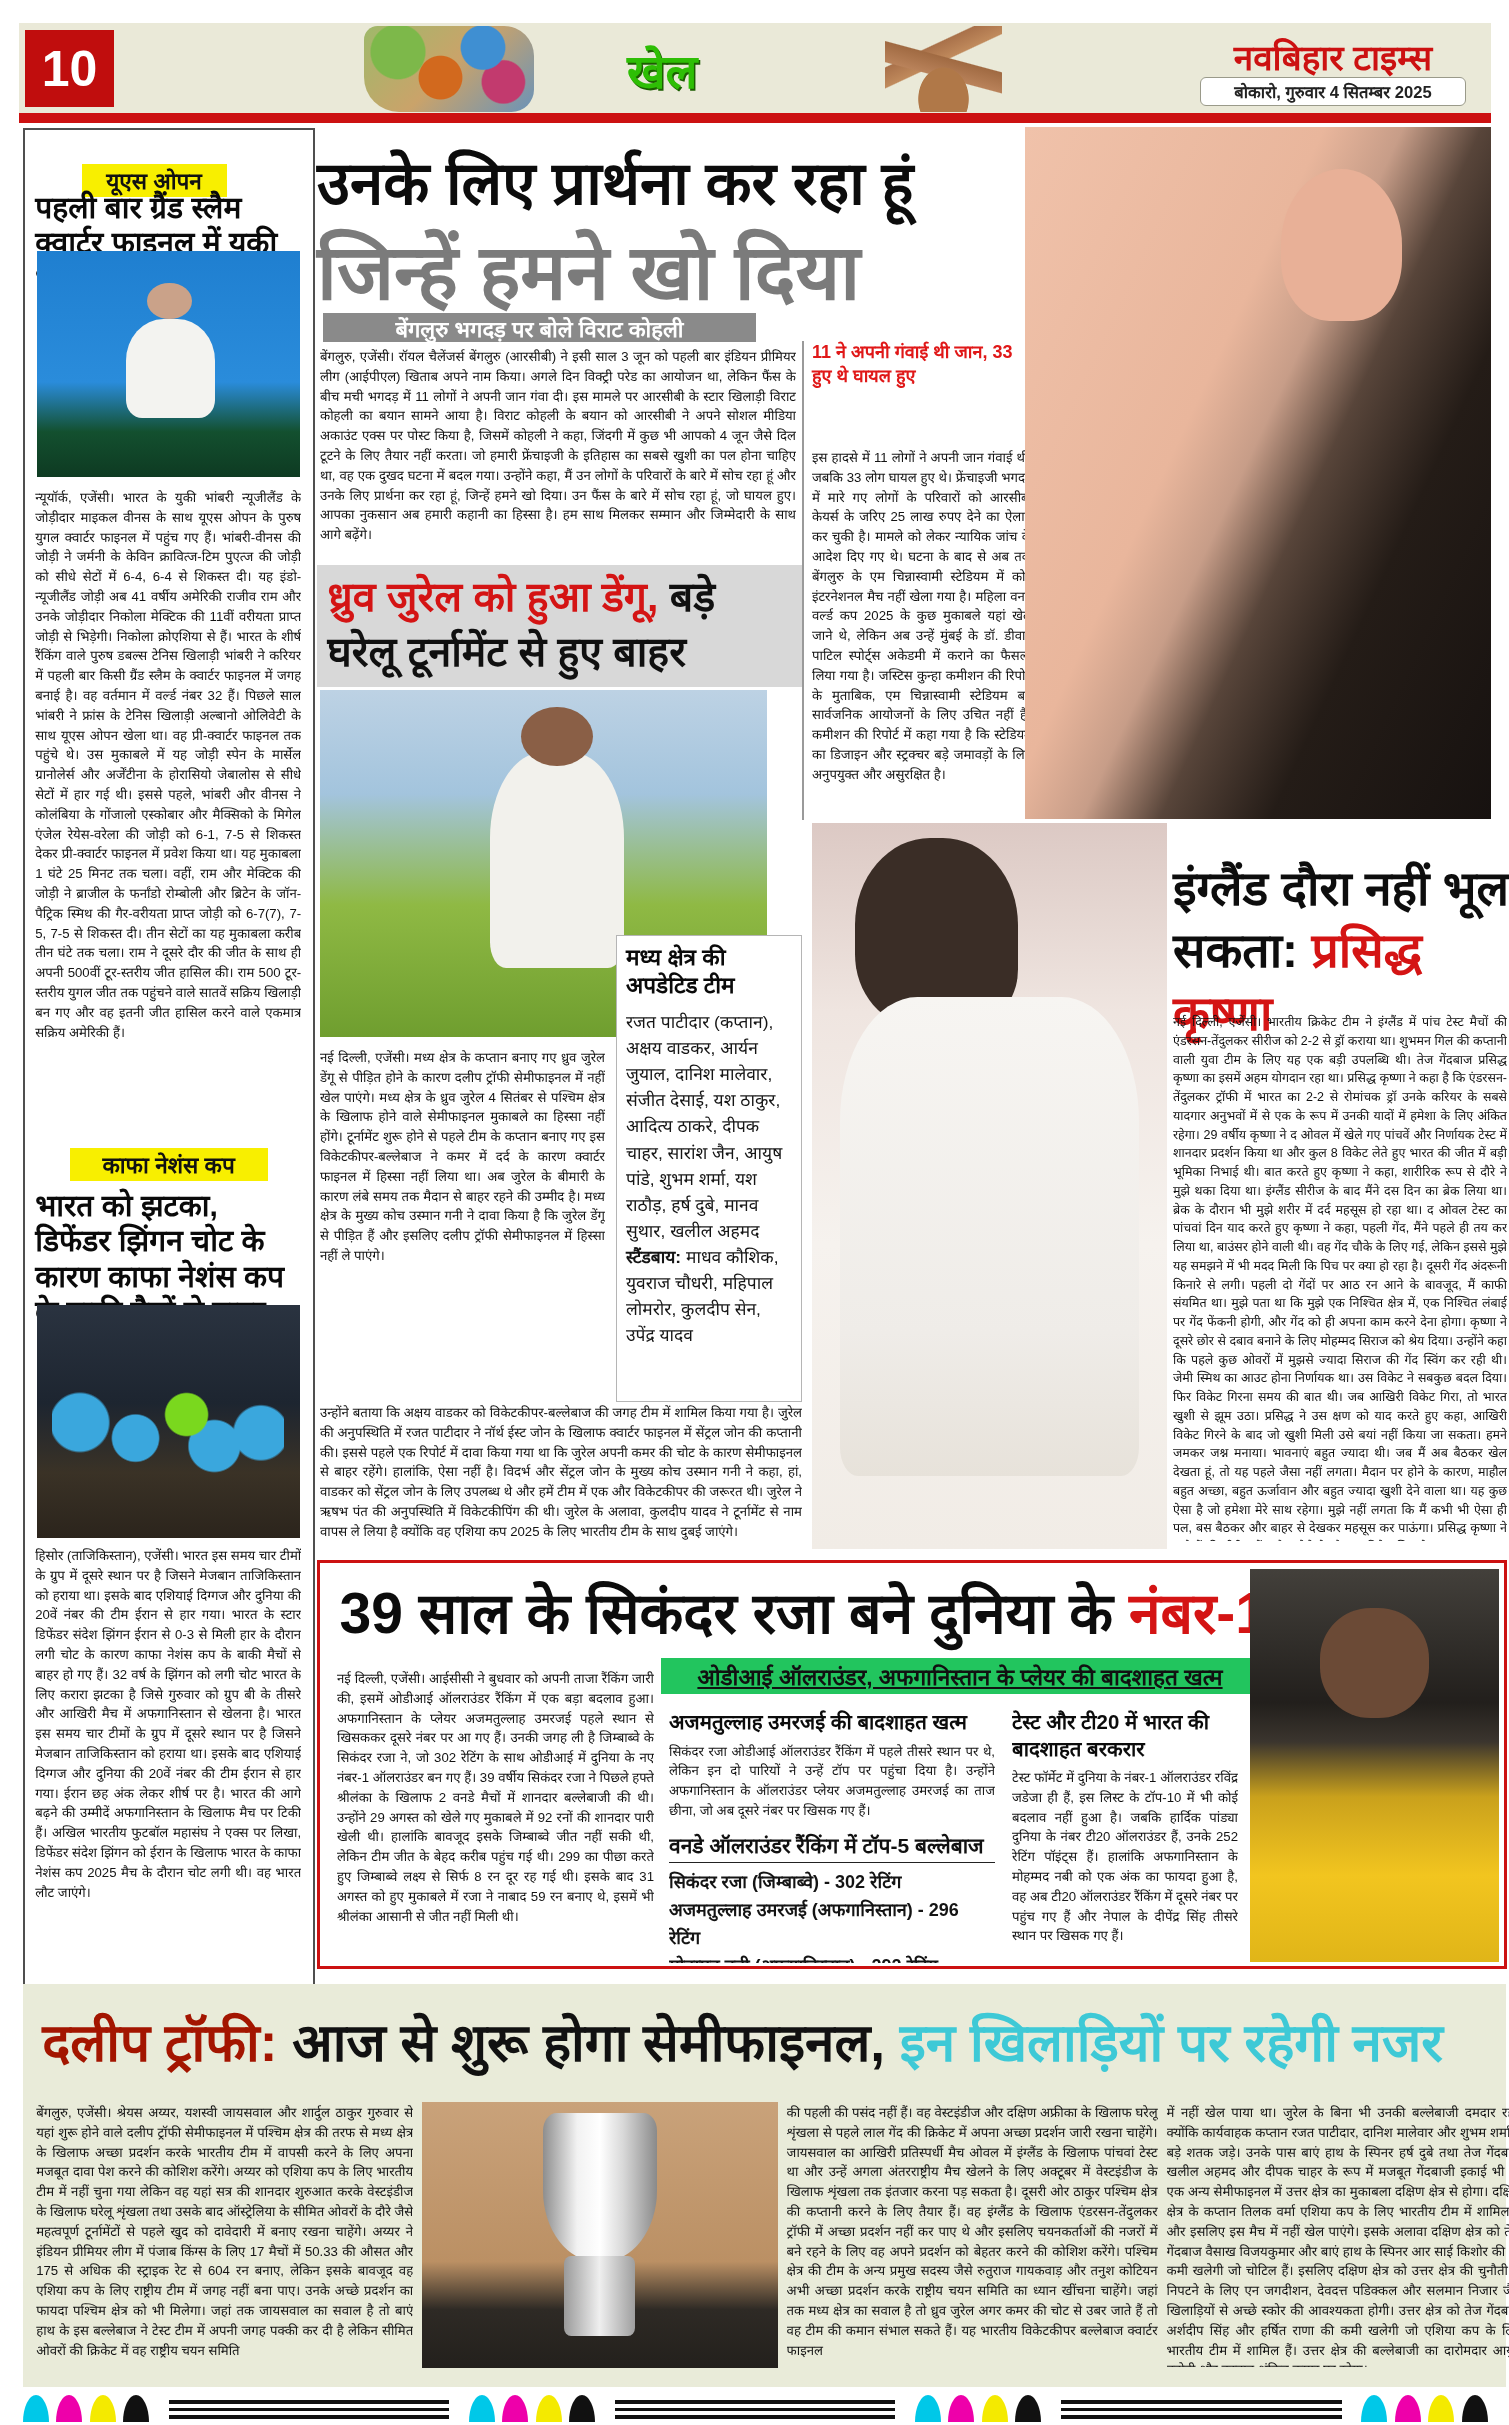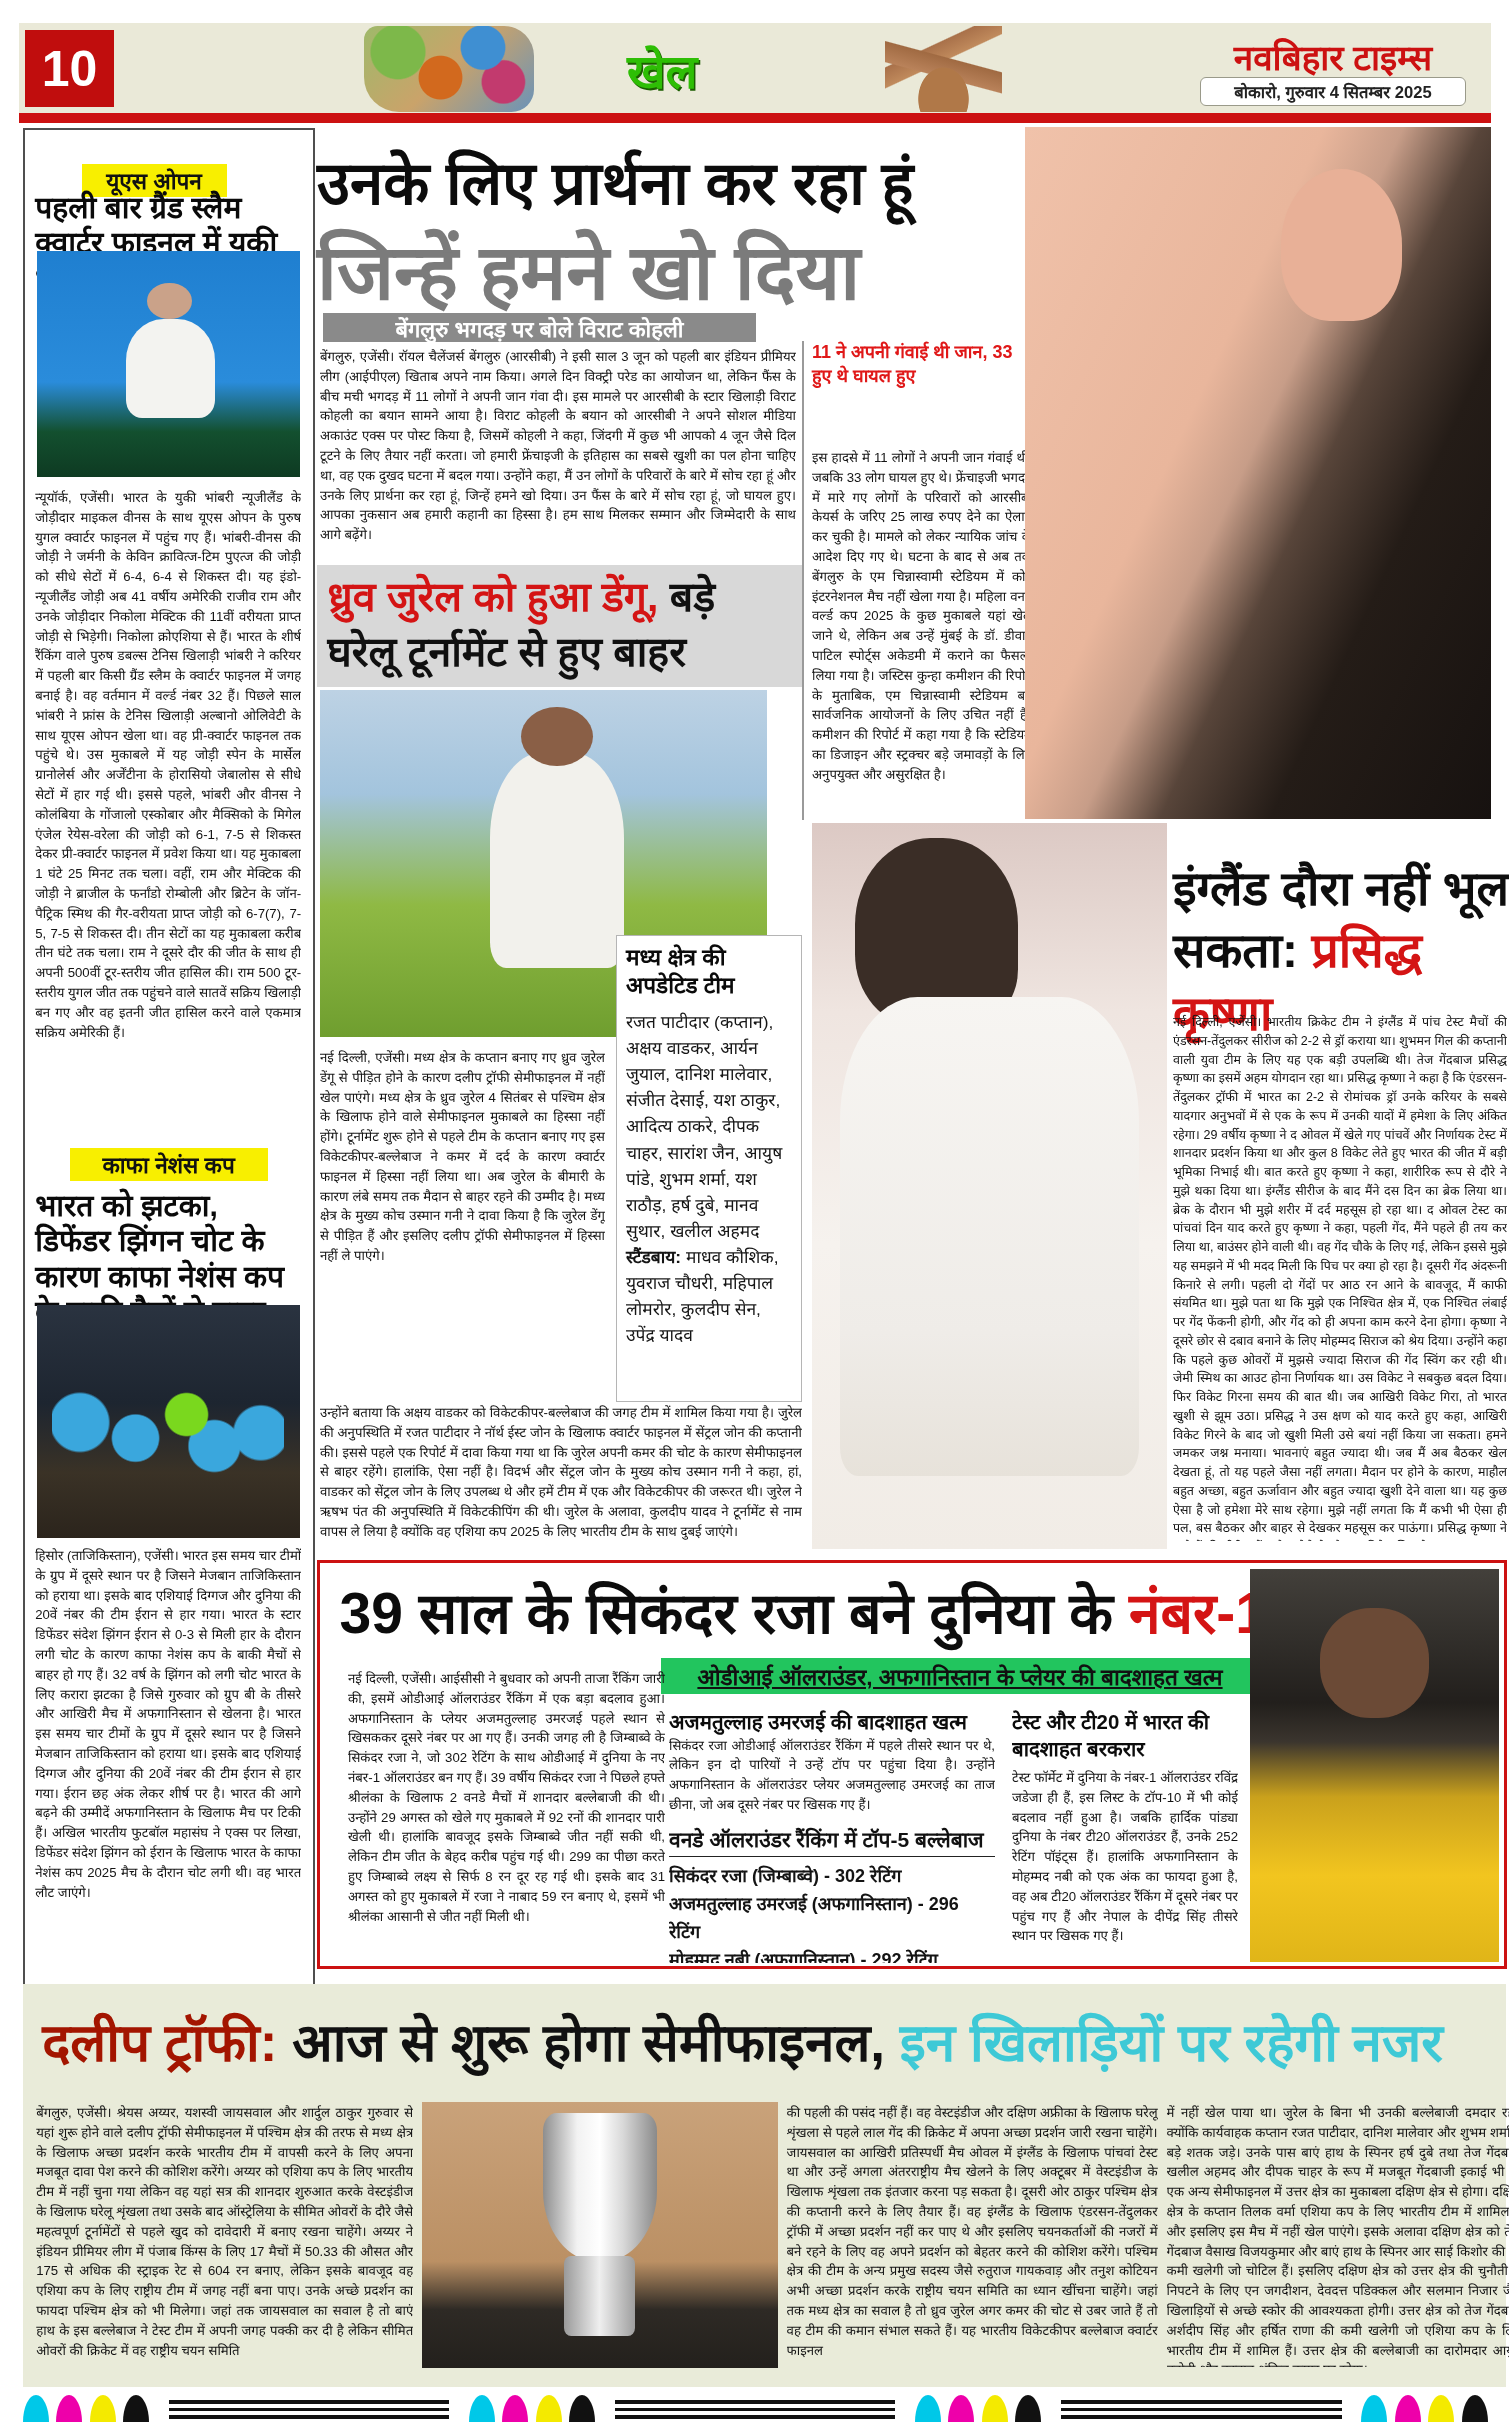--- a/index.html
+++ b/index.html
@@ -87,21 +87,21 @@
      background:#3a2d26;border-radius:46% 46% 30% 38%;}
   .photo-krishna:after{content:"";position:absolute;left:8%;top:24%;width:84%;height:66%;
      background:linear-gradient(180deg,#f7f5f2 0%,#efece8 70%,#e7e2da 100%);border-radius:26% 26% 6% 6%;}
   .krishna-h{left:361px;top:35px;width:337px;font-size:48px;line-height:1.3;font-weight:bold;color:#0d0d0d;}
   .krishna-body{left:361px;top:190px;width:334px;height:528px;font-size:12.5px;}
   
   .razabox{left:317px;top:1560px;width:1190px;height:409px;border:3px solid #cc1111;background:#fff;box-sizing:border-box;}
   .raza-h{left:19.6px;top:9px;font-size:57px;font-weight:bold;color:#0c0c0c;white-space:nowrap;}
   .raza-strip{left:341px;top:95px;width:598px;height:36px;background:#22c55e;display:flex;align-items:center;
               justify-content:center;font-size:22.6px;font-weight:bold;color:#111;text-decoration:underline;}
-  .raza-col1{left:28px;top:106px;width:317px;height:287px;}
+  .raza-col1{left:17px;top:106px;width:317px;height:287px;}
   .raza-col2{left:349px;top:146px;width:326px;height:254px;overflow:hidden;}
   .raza-sub{font-size:20.4px;font-weight:bold;color:#0b0b0b;line-height:1.3;}
   .rank-title{font-size:21px;font-weight:bold;border-bottom:1.5px solid #222;padding-bottom:3px;margin:10.6px 0 6px 0;}
   .rank-item{font-size:18px;font-weight:bold;line-height:1.55;color:#141414;}
   .raza-col3{left:692px;top:146px;width:226px;height:257px;overflow:hidden;}
   .photo-raza{left:930px;top:6px;width:249px;height:393px;
      background:linear-gradient(180deg,#43403b 0%,#221f1c 34%,#3b352e 44%,#caa11c 58%,#f2c51f 78%,#e0b518 100%);}
   .photo-raza:before{content:"";position:absolute;left:28%;top:10%;width:44%;height:28%;
      background:#6b4a36;border-radius:46%;}
   
@@ -199,21 +199,21 @@
 
   <div class="abs razabox">
     <div class="abs raza-h">
       <span>39 साल के सिकंदर रजा बने दुनिया के </span><span class="red">नंबर-1</span>
     </div>
     <div class="abs raza-strip">ओडीआई ऑलराउंडर, अफगानिस्तान के प्लेयर की बादशाहत खत्म</div>
     <div class="photo photo-raza"></div>
     <div class="abs raza-col1 body-txt just">नई दिल्ली, एजेंसी। आईसीसी ने बुधवार को अपनी ताजा रैंकिंग जारी की, इसमें ओडीआई ऑलराउंडर रैंकिंग में एक बड़ा बदलाव हुआ। अफगानिस्तान के प्लेयर अजमतुल्लाह उमरजई पहले स्थान से खिसककर दूसरे नंबर पर आ गए हैं। उनकी जगह ली है जिम्बाब्वे के सिकंदर रजा ने, जो 302 रेटिंग के साथ ओडीआई में दुनिया के नए नंबर-1 ऑलराउंडर बन गए हैं। 39 वर्षीय सिकंदर रजा ने पिछले हफ्ते श्रीलंका के खिलाफ 2 वनडे मैचों में शानदार बल्लेबाजी की थी। उन्होंने 29 अगस्त को खेले गए मुकाबले में 92 रनों की शानदार पारी खेली थी। हालांकि बावजूद इसके जिम्बाब्वे जीत नहीं सकी थी, लेकिन टीम जीत के बेहद करीब पहुंच गई थी। 299 का पीछा करते हुए जिम्बाब्वे लक्ष्य से सिर्फ 8 रन दूर रह गई थी। इसके बाद 31 अगस्त को हुए मुकाबले में रजा ने नाबाद 59 रन बनाए थे, इसमें भी श्रीलंका आसानी से जीत नहीं मिली थी।</div>
     <div class="abs raza-col2">
       <div class="raza-sub">अजमतुल्लाह उमरजई की बादशाहत खत्म</div>
-      <div class="body-txt just" style="">सिकंदर रजा ओडीआई ऑलराउंडर रैंकिंग में पहले तीसरे स्थान पर थे, लेकिन इन दो पारियों ने उन्हें टॉप पर पहुंचा दिया है। उन्होंने अफगानिस्तान के ऑलराउंडर प्लेयर अजमतुल्लाह उमरजई का ताज छीना, जो अब दूसरे नंबर पर खिसक गए हैं।</div>
+      <div class="body-txt just" style="margin-top:6px;">सिकंदर रजा ओडीआई ऑलराउंडर रैंकिंग में पहले तीसरे स्थान पर थे, लेकिन इन दो पारियों ने उन्हें टॉप पर पहुंचा दिया है। उन्होंने अफगानिस्तान के ऑलराउंडर प्लेयर अजमतुल्लाह उमरजई का ताज छीना, जो अब दूसरे नंबर पर खिसक गए हैं।</div>
       <div class="rank-title">वनडे ऑलराउंडर रैंकिंग में टॉप-5 बल्लेबाज</div>
       <div class="rank-item">सिकंदर रजा (जिम्बाब्वे) - 302 रेटिंग</div>
       <div class="rank-item">अजमतुल्लाह उमरजई (अफगानिस्तान) - 296 रेटिंग</div>
       <div class="rank-item">मोहम्मद नबी (अफगानिस्तान) - 292 रेटिंग</div>
       <div class="rank-item">मेहेदी हसन मिराज (बांग्लादेश) - 249 रेटिंग</div>
 
     </div>
     <div class="abs raza-col3">
       <div class="raza-sub">टेस्ट और टी20 में भारत की बादशाहत बरकरार</div>
       <div class="body-txt just" style="margin-top:6px;">टेस्ट फॉर्मेट में दुनिया के नंबर-1 ऑलराउंडर रविंद्र जडेजा ही हैं, इस लिस्ट के टॉप-10 में भी कोई बदलाव नहीं हुआ है। जबकि हार्दिक पांड्या दुनिया के नंबर टी20 ऑलराउंडर हैं, उनके 252 रेटिंग पॉइंट्स हैं। हालांकि अफगानिस्तान के मोहम्मद नबी को एक अंक का फायदा हुआ है, वह अब टी20 ऑलराउंडर रैंकिंग में दूसरे नंबर पर पहुंच गए हैं और नेपाल के दीपेंद्र सिंह तीसरे स्थान पर खिसक गए हैं।</div>

